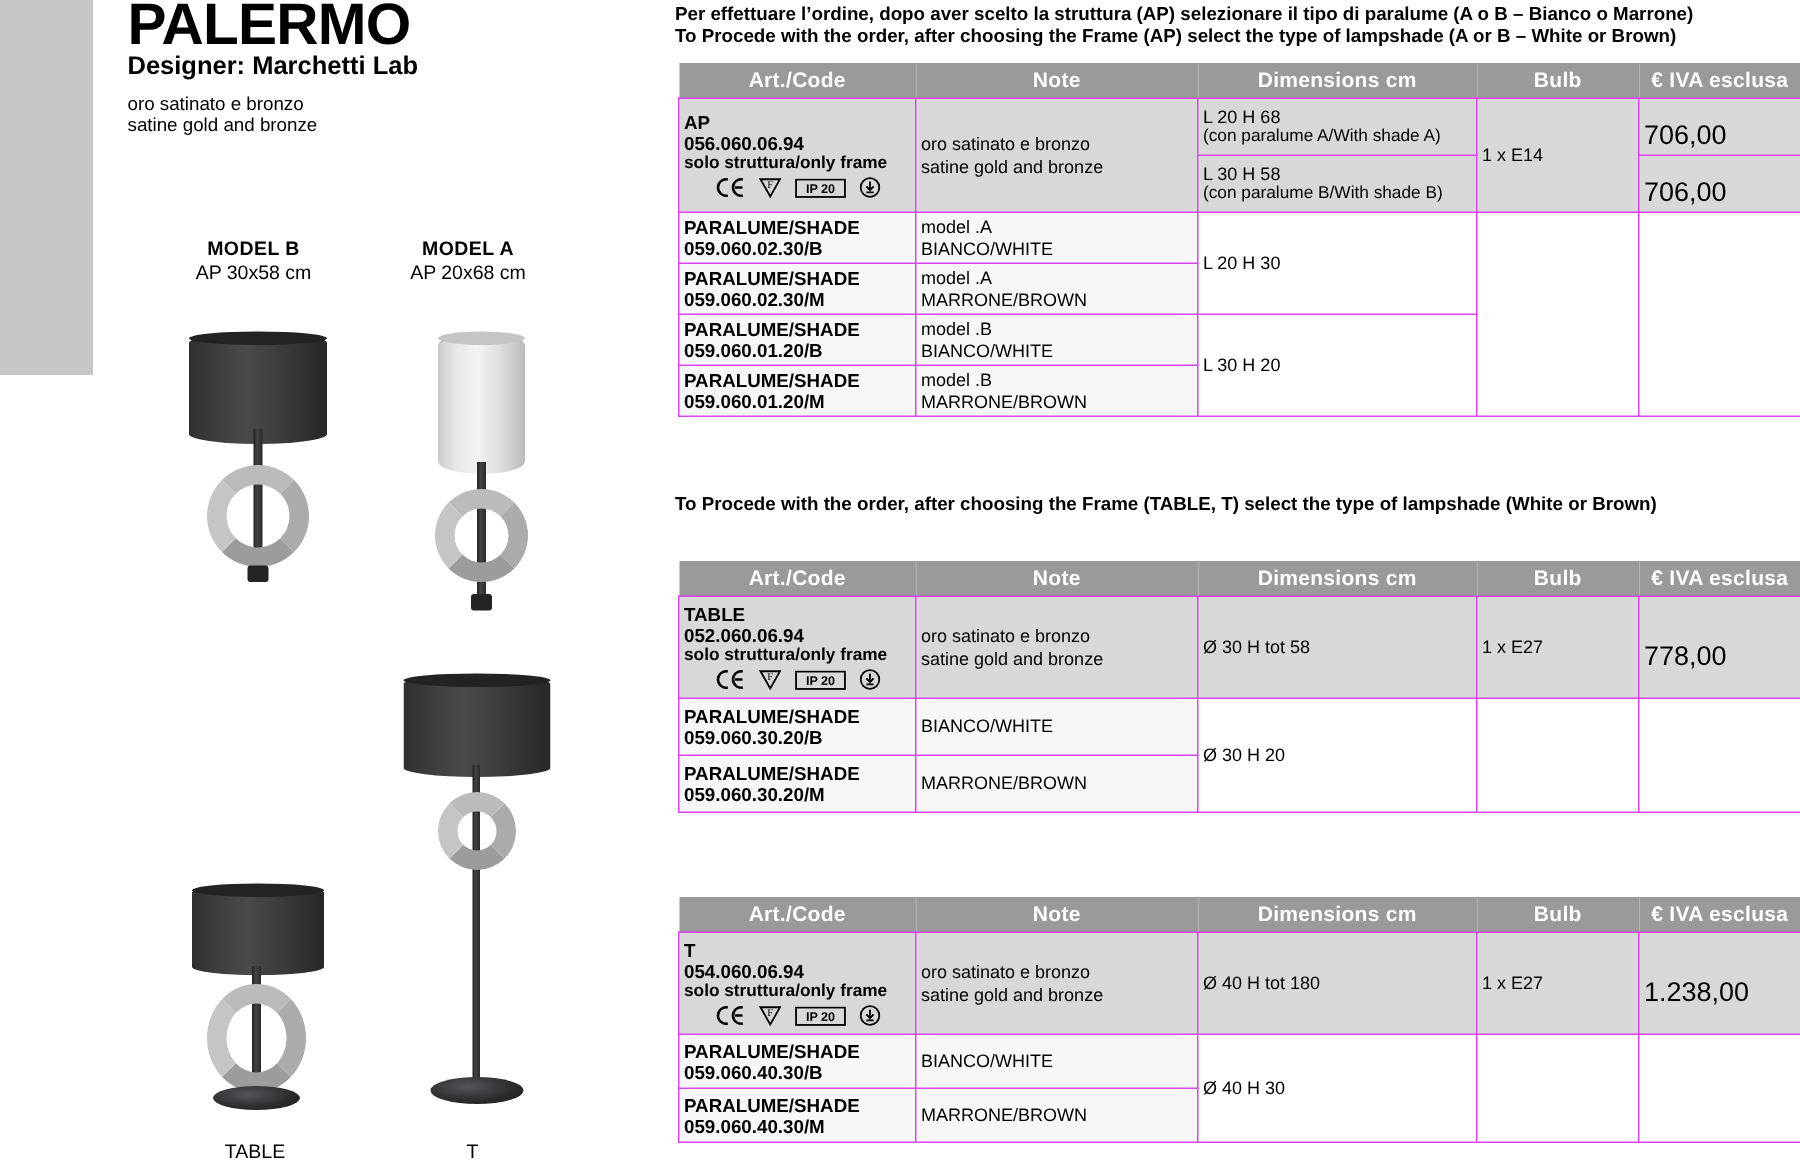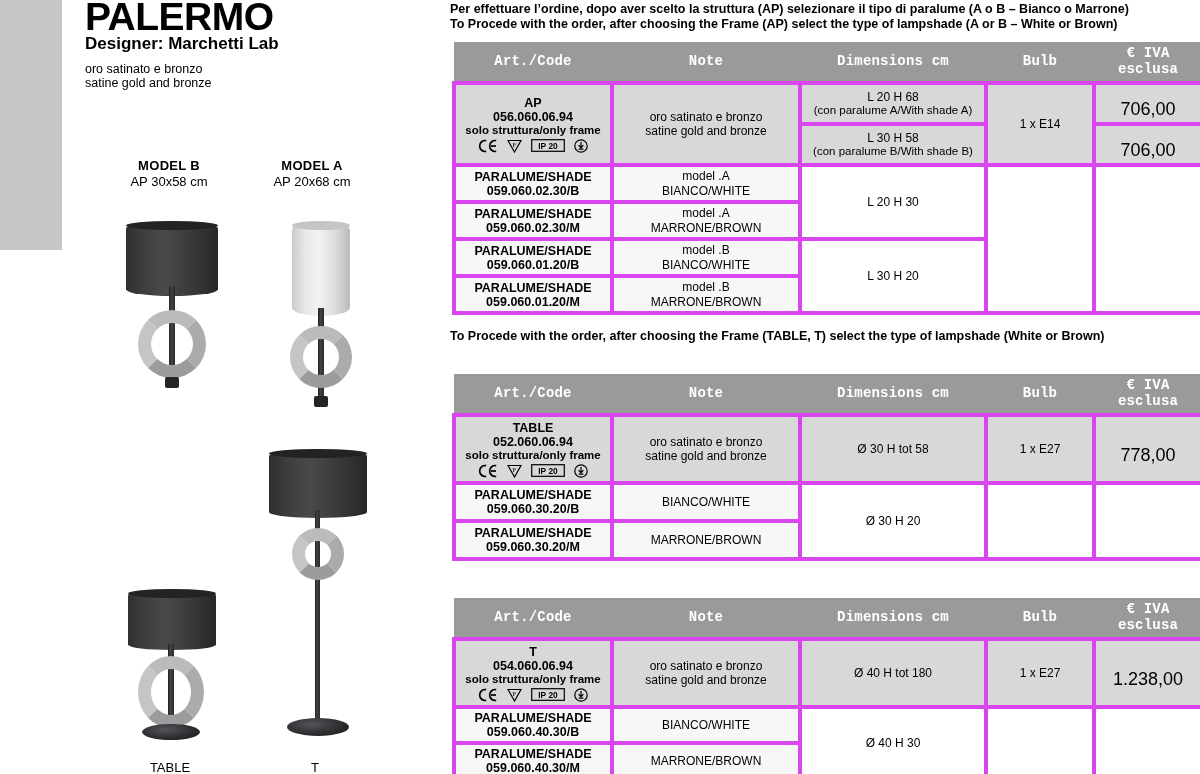--- a/index.html
+++ b/index.html
@@ -168,25 +168,23 @@
   }
   table.price th {
     background: #9a9a9a;
     color: #ffffff;
     font-size: 14px;
     font-weight: bold;
     letter-spacing: 0.2px;
     text-align: center;
     padding: 3px 2px 4px 2px;
     border: none;
-    font-family: Liberation Mono, monospace;
   }
   table.price td {
-    border: 4px solid #d946ef;
-    text-align: center;
+    border: 1px solid #d946ef;
     vertical-align: middle;
     font-size: 12px;
     padding: 2px 3px;
   }
   td.frame-cell { background: #d8d8d8; }
   td.shade-cell { background: #f7f7f7; }
   td.blank-cell { background: #ffffff; }
 
   .code-strong {
     font-weight: bold;

